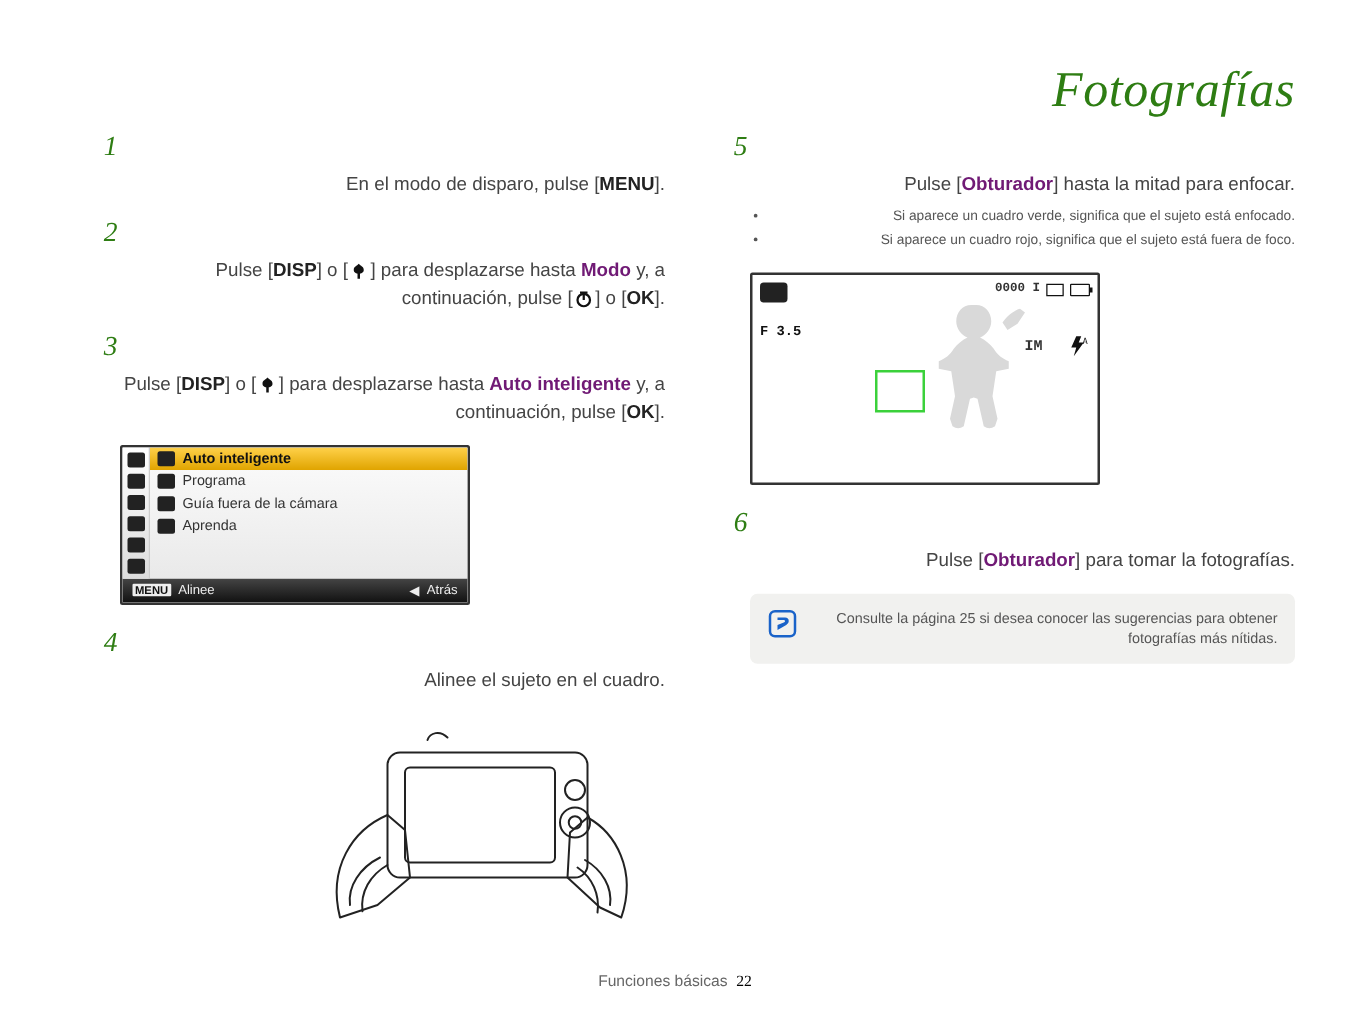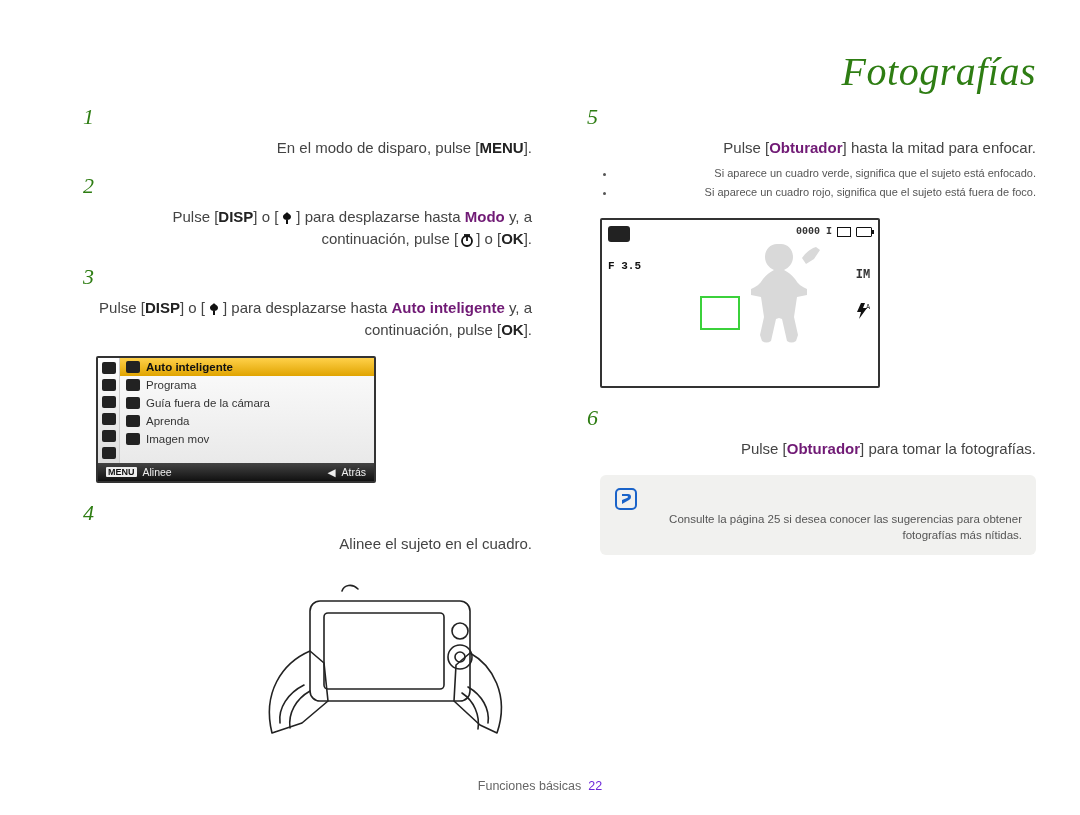--- a/index.html
+++ b/index.html
@@ -128,47 +128,47 @@
     font-family:'Courier New',monospace; font-size:11px; font-weight:bold; color:#111;
   }
   .fs-counter {
     position:absolute; top:6px; right:6px;
     font-family:'Courier New',monospace; font-size:10px; font-weight:bold;
     display:flex; align-items:center; gap:5px;
   }
   .fs-batt, .fs-sd { display:inline-block; width:14px; height:10px; border:1.5px solid #111; }
   .fs-batt { width:16px; border-radius:1px; position:relative; }
   .fs-batt::after { content:""; position:absolute; right:-3px; top:2px; width:2px; height:4px; background:#111; }
-  .fs-righticons { position:absolute; right:6px; top:48px; display:flex; flex-direction:column; gap:20px; align-items:center; }
+  .fs-righticons { position:absolute; right:6px; top:48px; display:flex; flex-direction:row; gap:20px; align-items:center; }
   .fs-righticons .ri1 { font-family:'Courier New',monospace; font-size:12px; font-weight:bold; }
   .fs-righticons .ri2 { width:18px; height:18px; }
   .silhouette { position:absolute; left:130px; top:18px; width:90px; height:140px; }
   .focus-box {
     position:absolute; left:98px; top:76px; width:40px; height:34px;
     border:2px solid #3bd13b;
   }
 
   
   .note {
     display:flex; 
     background:#f1f1ef;
     border-radius:6px;
     padding:12px 14px;
     margin: 10px 0 0 28px;
-    font-size:11.5px; color:#555; line-height:1.4;flex-direction:column;
+    font-size:11.5px; color:#555; line-height:1.4;
   }
   .note-icon {
     width:24px; height:24px; flex-shrink:0;
   }
 
   .footer {
     position:absolute; bottom:22px; left:0; width:100%;
     text-align:center; font-size:12.5px; color:#666;
   }
-  .footer .pg { color:#6d28d9; }
+  .footer .pg { color:#000000;font-family:Liberation Serif, serif; }
 </style>
 </head>
 <body>
 
 <div class="page">
   <h1 class="title">Fotografías</h1>
 
   <div class="columns">
 
     <div class="col">
@@ -222,24 +222,20 @@
                 <span>Programa</span>
               </div>
             <div class="menu-row">
                 <div class="ri"></div>
                 <span>Guía fuera de la cámara</span>
               </div>
             <div class="menu-row">
                 <div class="ri"></div>
                 <span>Aprenda</span>
               </div>
-            <div class="menu-row">
-                <div class="ri"></div>
-                <span>Imagen mov</span>
-              </div>
           </div>
         </div>
         <div class="menu-footer">
           <div class="mf-left">
               <span class="tag">MENU</span>
               <span>Alinee</span>
             </div>
           <div class="mf-right">
               <span>◀</span>
               <span>Atrás</span>

